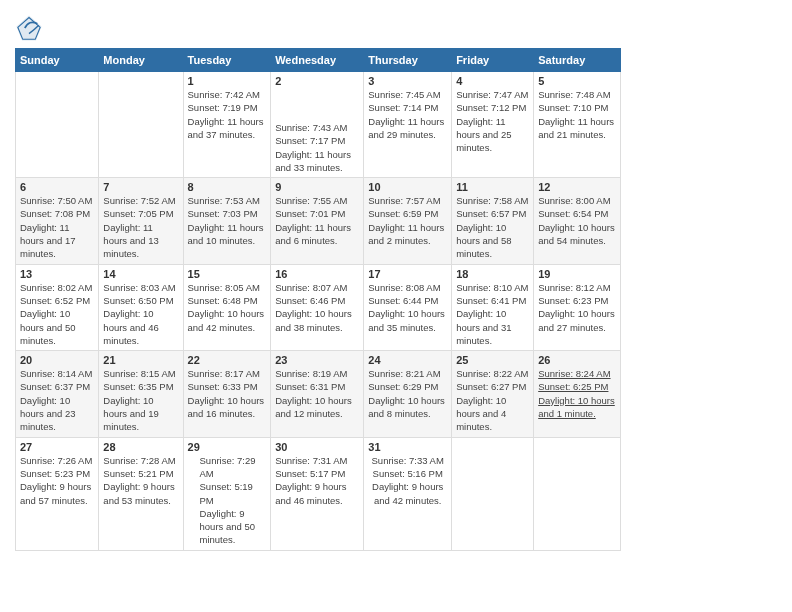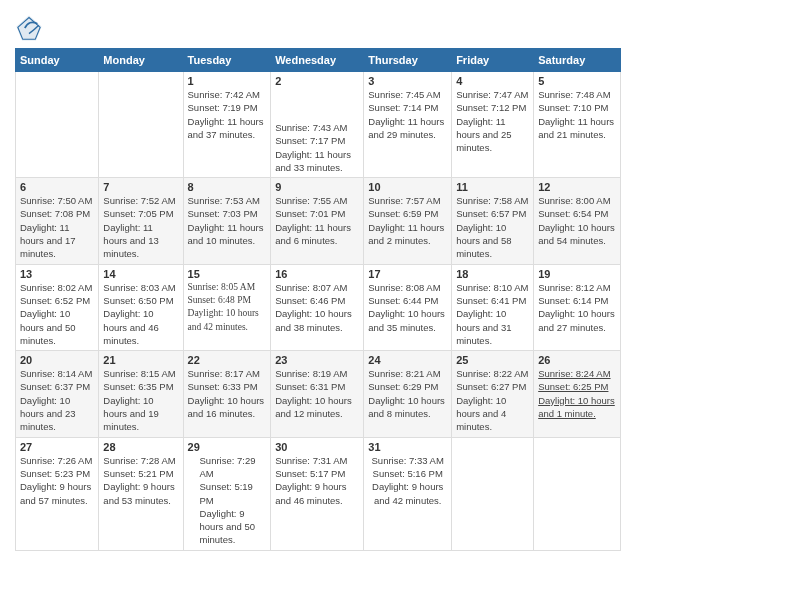--- a/index.html
+++ b/index.html
@@ -222,21 +222,21 @@
 Daylight: 10 hours and 50 minutes.</div>
           </td>
           <td>
             <span class="day-num">14</span>
             <div class="day-info" style="white-space: pre-line;">Sunrise: 8:03 AM
 Sunset: 6:50 PM
 Daylight: 10 hours and 46 minutes.</div>
           </td>
           <td>
             <span class="day-num">15</span>
-            <div class="day-info" style="white-space: pre-line; font-family: Liberation Serif, serif;">Sunrise: 8:05 AM
+            <div class="day-info" style="white-space: pre-line;">Sunrise: 8:05 AM
 Sunset: 6:48 PM
 Daylight: 10 hours and 42 minutes.</div>
           </td>
           <td>
             <span class="day-num">16</span>
             <div class="day-info" style="white-space: pre-line;">Sunrise: 8:07 AM
 Sunset: 6:46 PM
 Daylight: 10 hours and 38 minutes.</div>
           </td>
           <td>
@@ -247,21 +247,21 @@
           </td>
           <td>
             <span class="day-num">18</span>
             <div class="day-info" style="white-space: pre-line;">Sunrise: 8:10 AM
 Sunset: 6:41 PM
 Daylight: 10 hours and 31 minutes.</div>
           </td>
           <td>
             <span class="day-num">19</span>
             <div class="day-info" style="white-space: pre-line;">Sunrise: 8:12 AM
-Sunset: 6:14 PM
+Sunset: 6:23 PM
 Daylight: 10 hours and 27 minutes.</div>
           </td>
         </tr>
         <tr>
           <td>
             <span class="day-num">20</span>
             <div class="day-info" style="white-space: pre-line;">Sunrise: 8:14 AM
 Sunset: 6:37 PM
 Daylight: 10 hours and 23 minutes.</div>
           </td>

